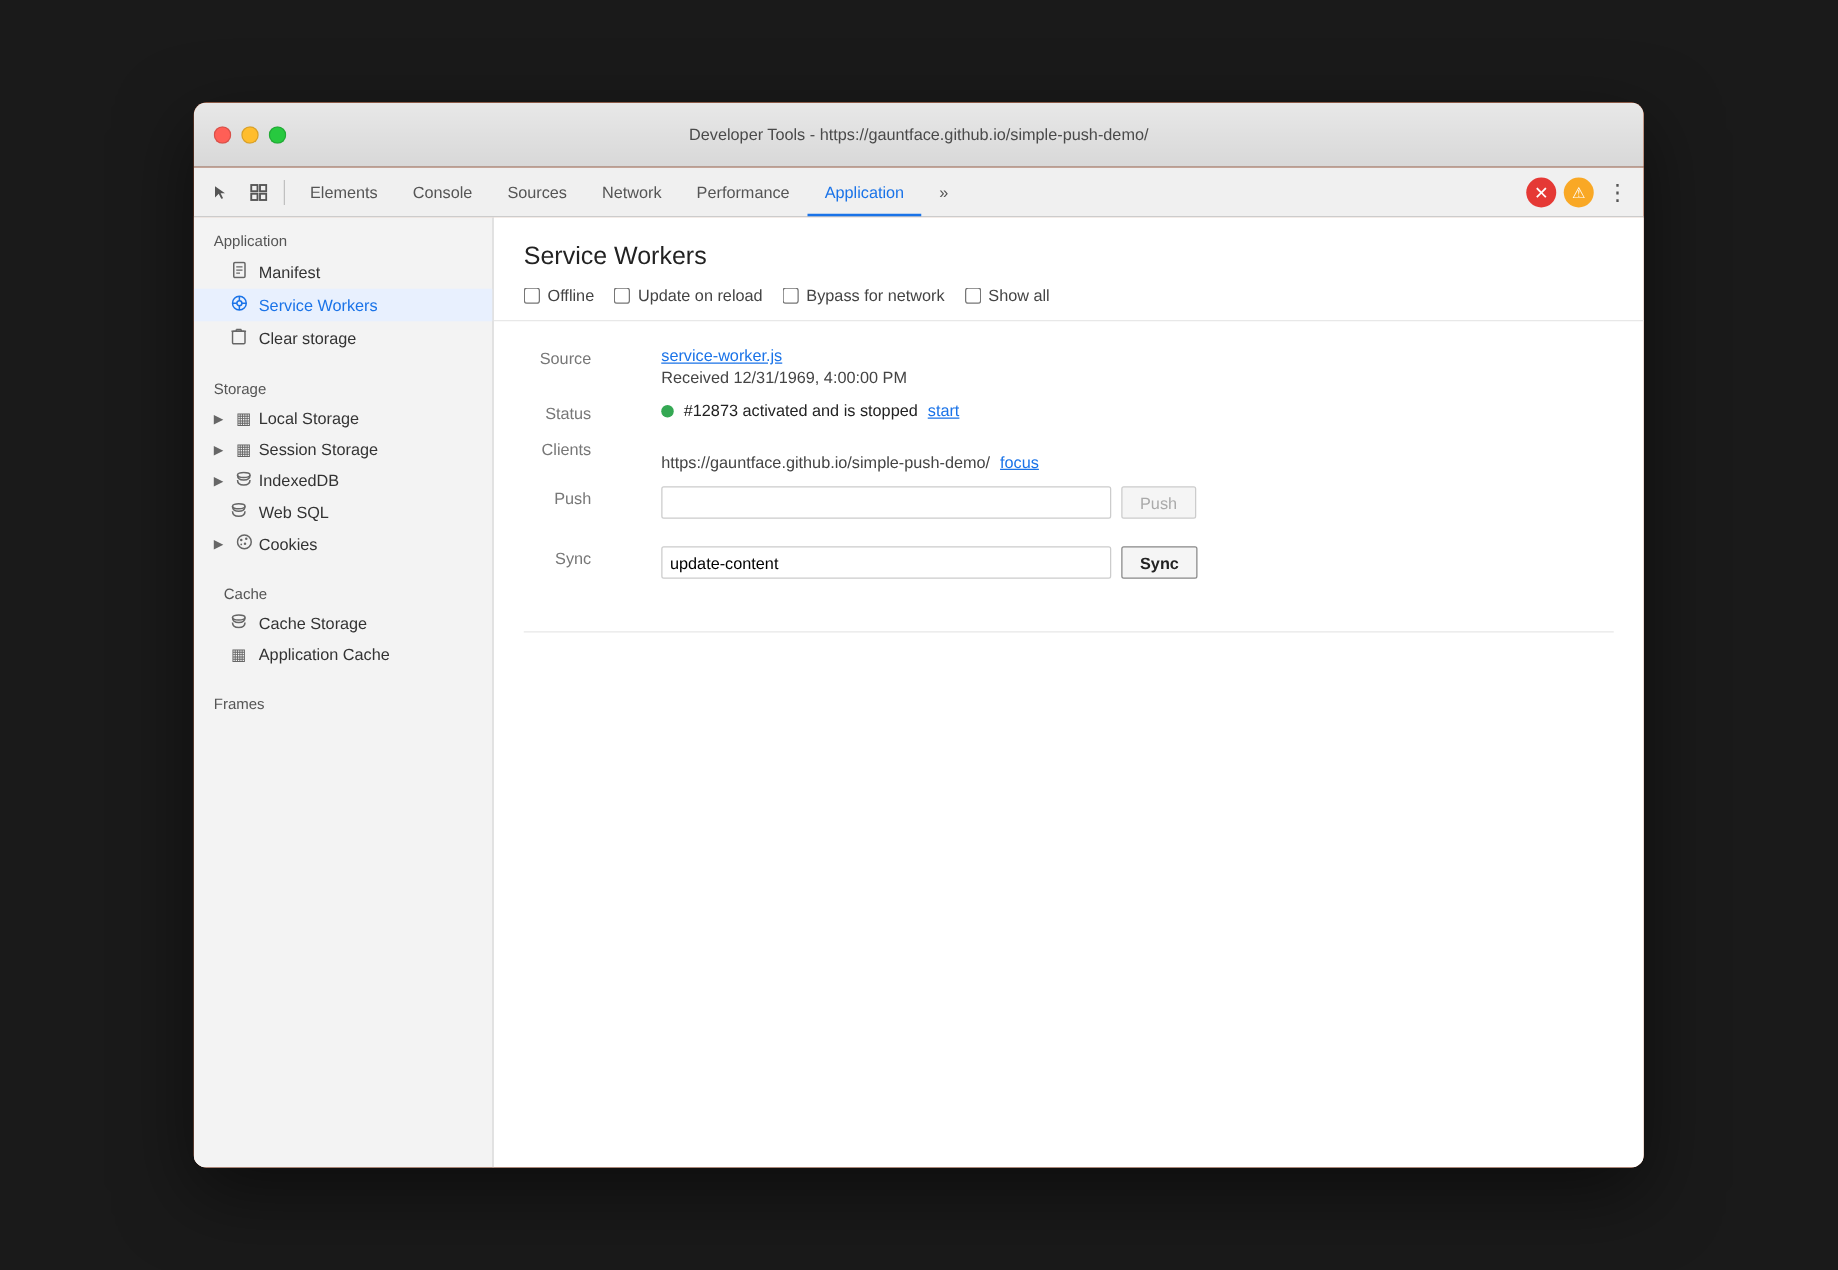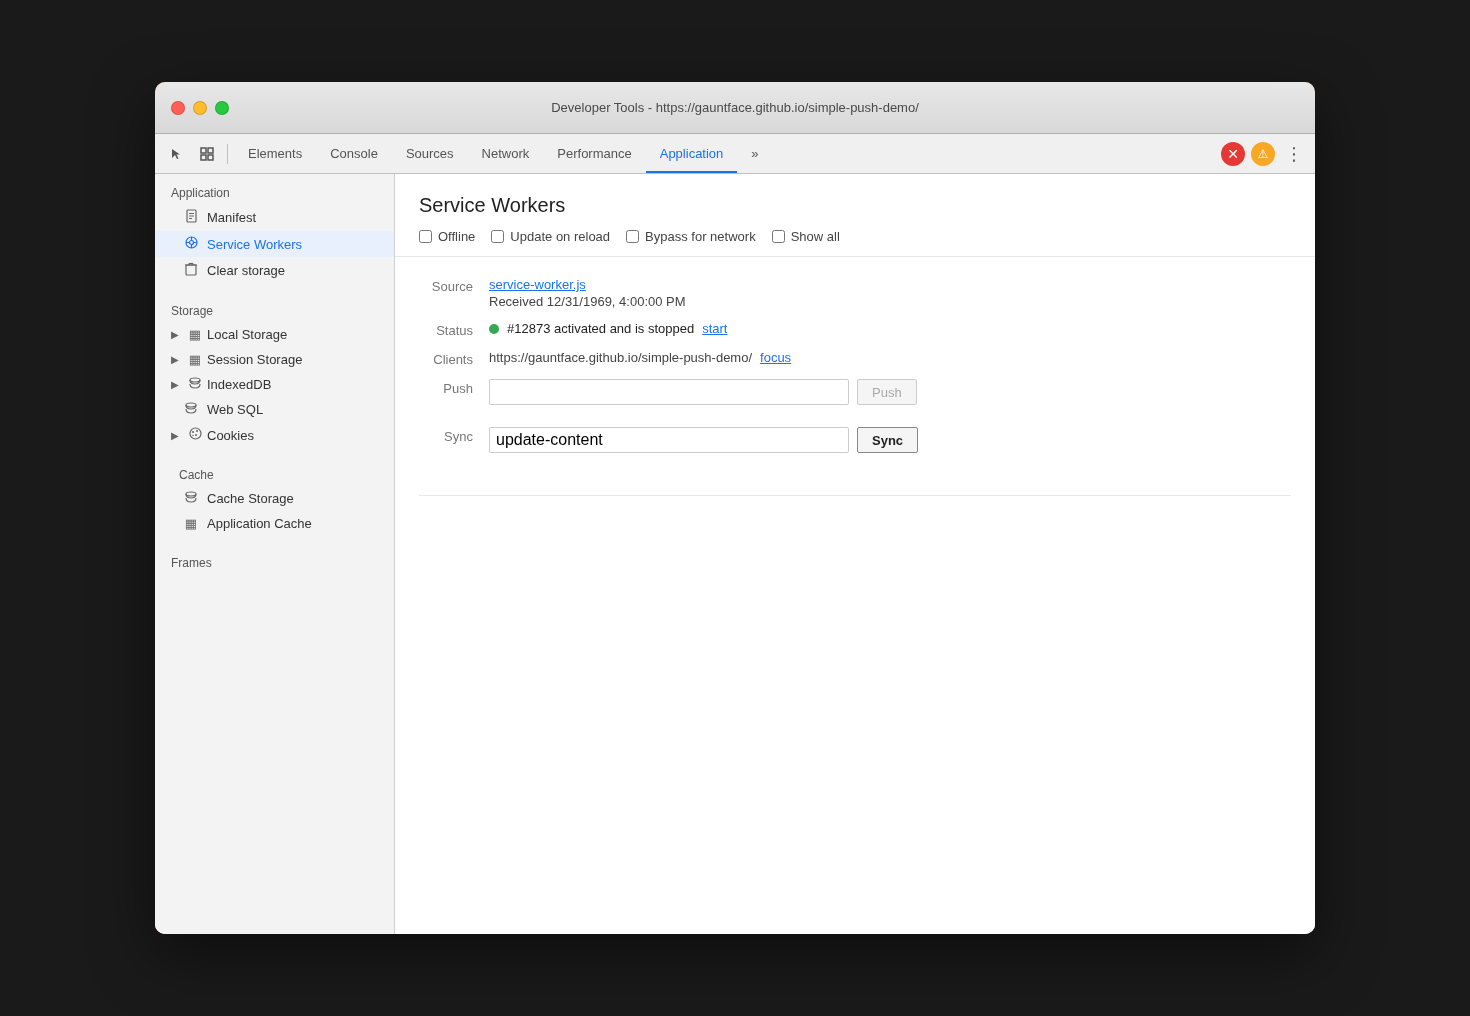--- a/index.html
+++ b/index.html
@@ -249,20 +249,21 @@
     .sw-link {
       font-size: 13px;
       color: #1a73e8;
       text-decoration: underline;
       cursor: pointer;
     }
     .sw-detail-row {
       display: flex;
       margin-bottom: 12px;
       align-items: flex-start;
+      gap: 40px;
     }
     .sw-detail-label {
       width: 70px;
       font-size: 13px;
       color: #777;
       flex-shrink: 0;
       padding-top: 2px;
       text-align: right;
       padding-right: 16px;
     }
@@ -295,38 +296,39 @@
     }
     .status-text {
       font-size: 13px;
       color: #222;
       text-align: right;
     }
     .clients-row {
       display: flex;
       align-items: center;
       gap: 8px;
+      margin-top: 12px;
     }
     .clients-url {
       font-size: 13px;
       color: #444;
     }
     .push-sync-row {
       display: flex;
       align-items: center;
       gap: 8px;
       margin-bottom: 10px;
     }
     .push-sync-input {
       width: 360px;
       height: 26px;
       border: 1px solid #ccc;
       border-radius: 2px;
       padding: 0 6px;
-      font-size: 16px;
+      font-size: 13px;
       outline: none;
     }
     .push-btn {
       height: 26px;
       padding: 0 14px;
       border: 1px solid #ccc;
       border-radius: 2px;
       background: #f5f5f5;
       font-size: 13px;
       color: #aaa;

